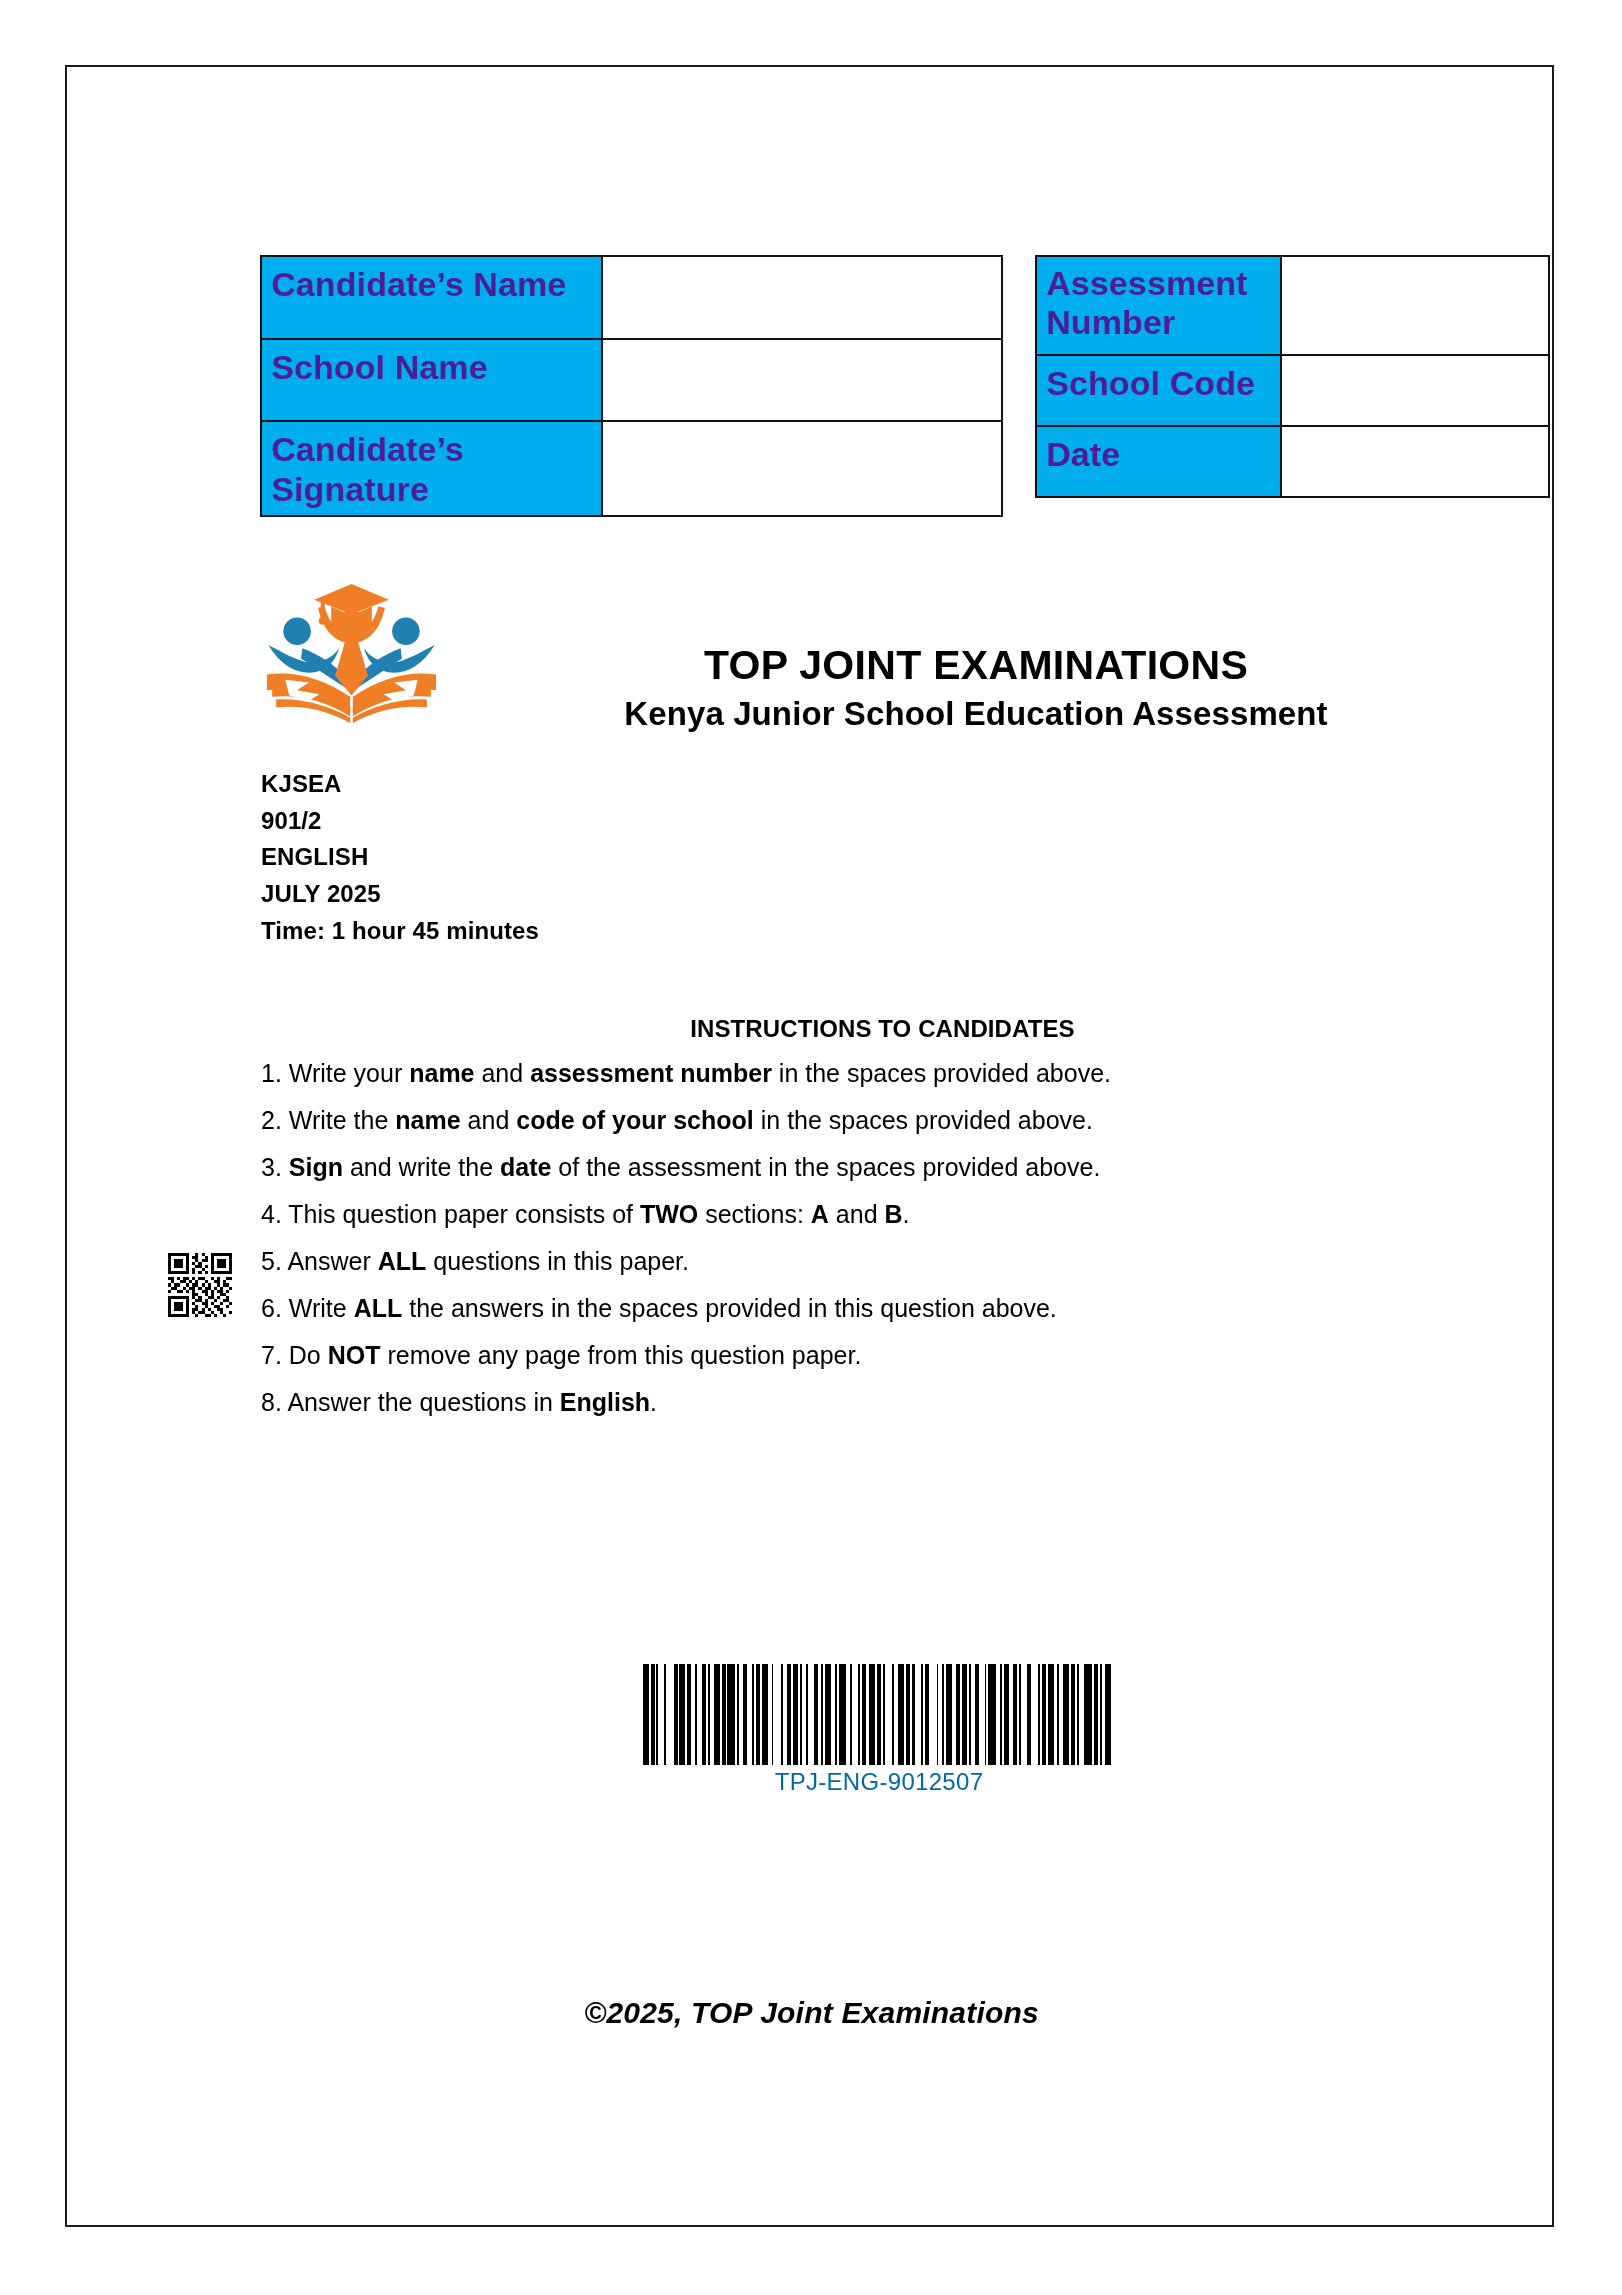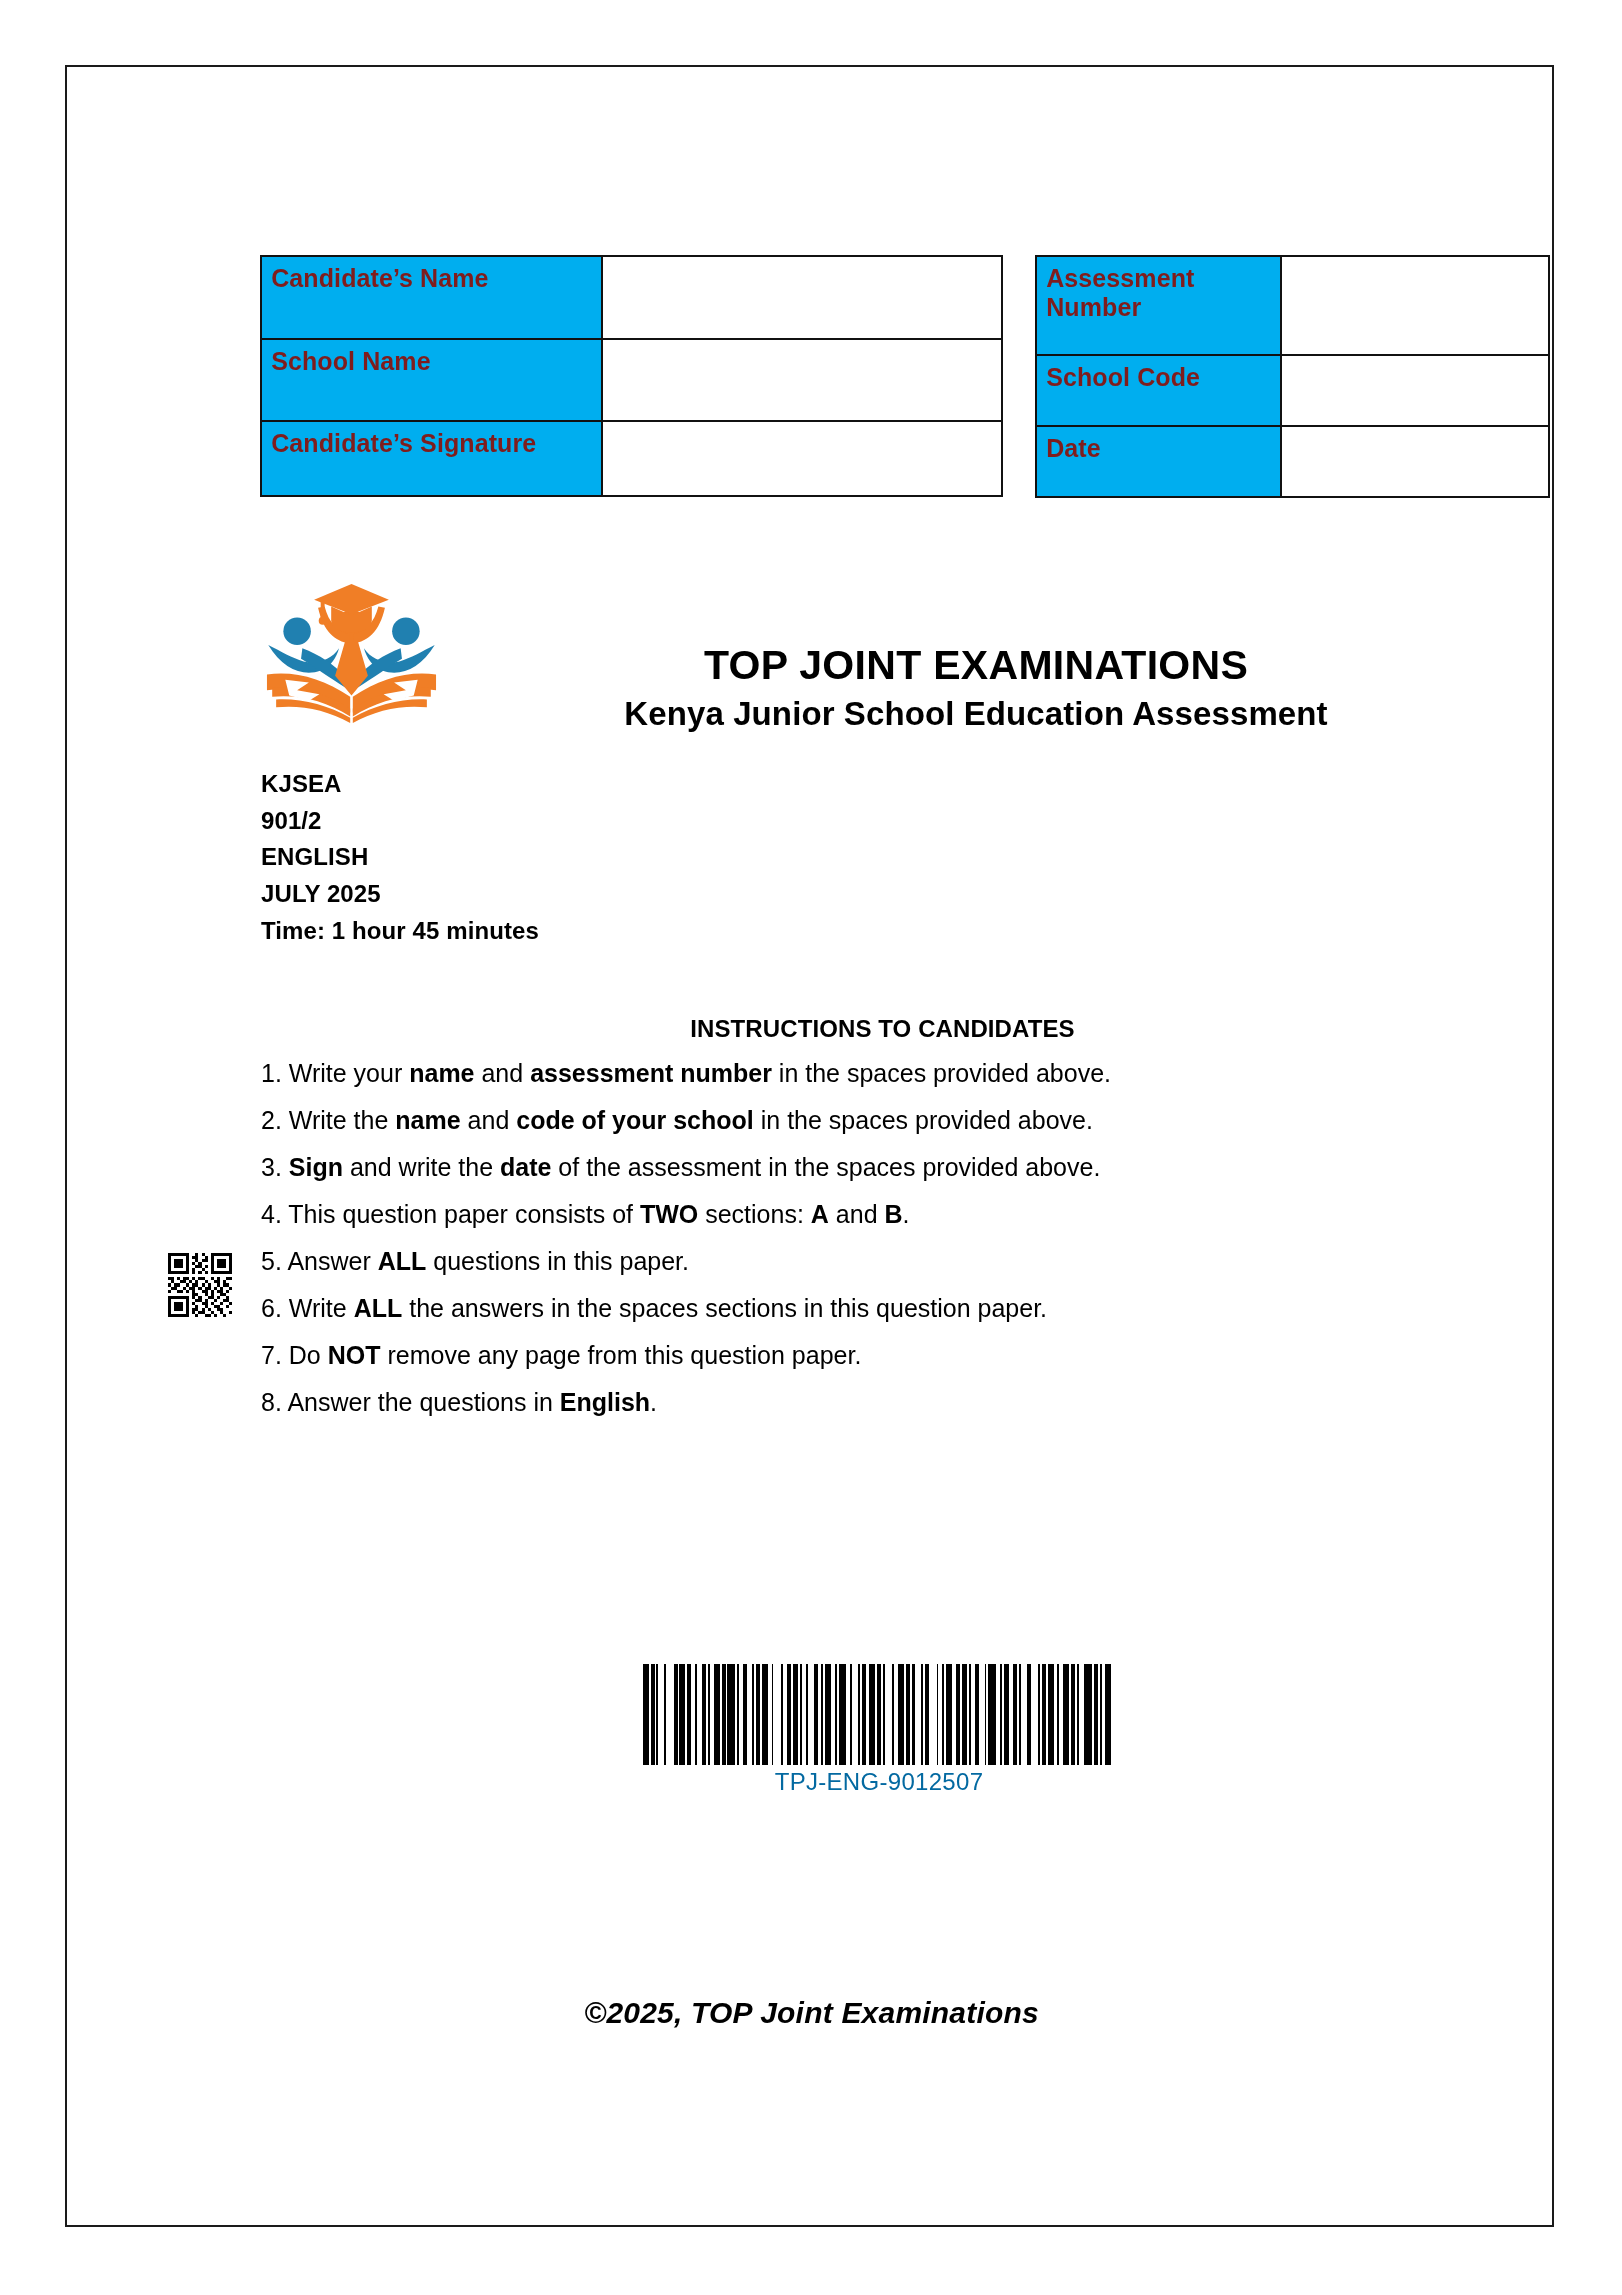--- a/index.html
+++ b/index.html
@@ -35,25 +35,25 @@
     table-layout: fixed;
   }
   .detail-table td {
     border: 2px solid #111111;
     padding: 0;
     vertical-align: top;
   }
   .detail-table td.label {
     background: #00AEEF;
     font-weight: bold;
-    font-size: 25px;
+    font-size: 34px;
     line-height: 1.18;
     letter-spacing: 0.1px;
     padding: 6.5px 0 6.5px 9.2px;
-    color: #7f1d1d;
+    color: #4c1d95;
   }
   .detail-table td.fill {
     background: #ffffff;
   }
 
   #table-left {
     left: 193px;
     top: 188px;
     width: 728px;
   }
@@ -270,21 +270,21 @@
   </div>
 
   <div id="instructions">
     <div id="instructions-heading">INSTRUCTIONS TO CANDIDATES</div>
     <div id="instructions-list">
         <div class="instruction-item"><span>1.</span><span> Write your </span><b>name</b><span> and </span><b>assessment number</b><span> in the spaces provided above.</span></div>
         <div class="instruction-item"><span>2.</span><span> Write the </span><b>name</b><span> and </span><b>code of your school</b><span> in the spaces provided above.</span></div>
         <div class="instruction-item"><span>3.</span><span> </span><b>Sign</b><span> and write the </span><b>date</b><span> of the assessment in the spaces provided above.</span></div>
         <div class="instruction-item"><span>4.</span><span> This question paper consists of </span><b>TWO</b><span> sections: </span><b>A</b><span> and </span><b>B</b><span>.</span></div>
         <div class="instruction-item"><span>5.</span><span> Answer </span><b>ALL</b><span> questions in this paper.</span></div>
-        <div class="instruction-item"><span>6.</span><span> Write </span><b>ALL</b><span> the answers in the spaces sections in this question paper.</span></div>
+        <div class="instruction-item"><span>6.</span><span> Write </span><b>ALL</b><span> the answers in the spaces provided in this question above.</span></div>
         <div class="instruction-item"><span>7.</span><span> Do </span><b>NOT</b><span> remove any page from this question paper.</span></div>
         <div class="instruction-item"><span>8.</span><span> Answer the questions in </span><b>English</b><span>.</span></div>
       </div>
   </div>
 
   <svg id="qr-code" viewBox="0 0 21 21" shape-rendering="crispEdges" xmlns="http://www.w3.org/2000/svg">
     <rect width="21" height="21" fill="#ffffff"></rect>
     <g fill="#000000">
 
       <rect x="0" y="0" width="7" height="1"></rect>

